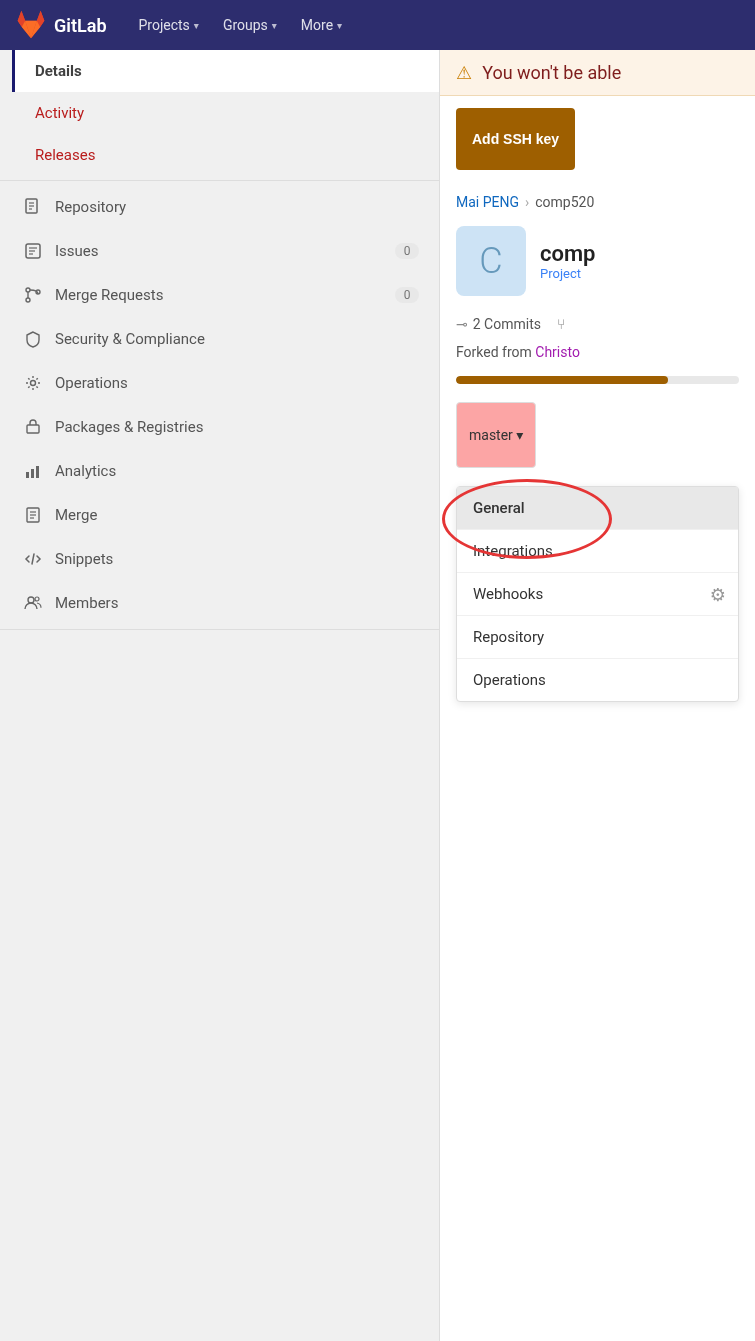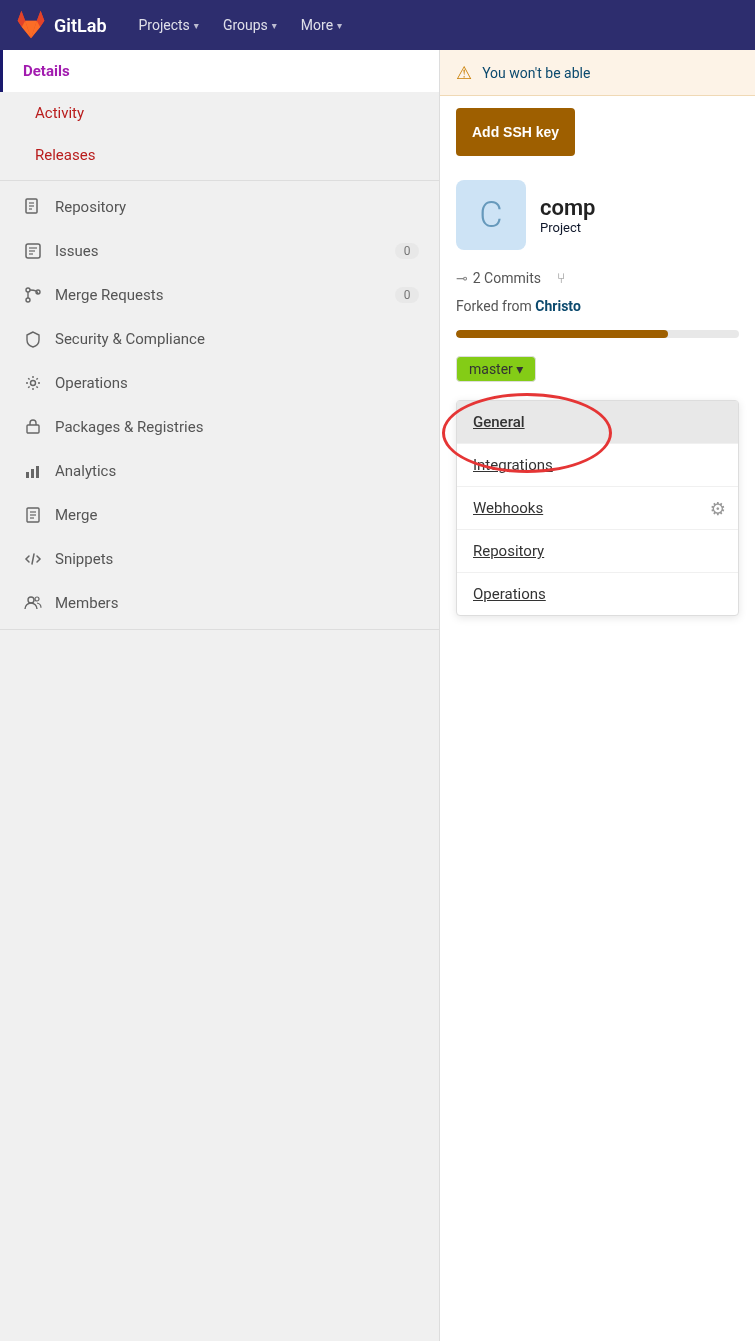--- a/index.html
+++ b/index.html
@@ -79,23 +79,24 @@
       align-items: center;
       padding: 12px 20px;
       font-size: 15px;
       color: #555;
       cursor: pointer;
       border-left: 3px solid transparent;
       gap: 12px;
     }
     .sidebar-item.active {
       background: #fff;
-      color: #a21caf;
+      color: #404040;
       font-weight: 700;
       border-left: 3px solid #1a1a6e;
+      margin-left: 12px;
     }
     .sidebar-item.sub-item {
       padding-left: 32px;
       border-left: 3px solid transparent;
       color: #b91c1c;
       font-size: 15px;
     }
     .sidebar-item-icon {
       width: 20px;
       height: 20px;
@@ -138,32 +139,32 @@
       align-items: center;
       gap: 10px;
       border-bottom: 1px solid #f0d9b5;
     }
     .warning-icon {
       color: #c97d00;
       font-size: 18px;
       flex-shrink: 0;
     }
     .warning-text {
-      font-size: 14px;
-      color: #0c4a6e;
+      font-size: 18px;
+      color: #7f1d1d;
       flex: 1;
     }
 
     
     .add-ssh-btn {
       background: #9e5f00;
       color: #fff;
       border: none;
       border-radius: 4px;
-      padding: 16px 16px;
+      padding: 23px 16px;
       font-size: 14px;
       font-weight: 600;
       cursor: pointer;
       white-space: nowrap;
       margin: 8px 16px;
     }
 
     
     .breadcrumb {
       padding: 12px 16px 4px;
@@ -197,21 +198,21 @@
       flex-shrink: 0;
     }
     .project-info { flex: 1; }
     .project-name {
       font-size: 22px;
       font-weight: 600;
       color: #222;
     }
     .project-subtitle {
       font-size: 13px;
-      color: #0f172a;
+      color: #3b82f6;
       margin-top: 0;
     }
 
     
     .stats-row {
       display: flex;
       align-items: center;
       gap: 16px;
       padding: 8px 16px;
       font-size: 14px;
@@ -223,21 +224,21 @@
       gap: 5px;
     }
     .stat-icon { color: #888; font-size: 14px; }
 
     
     .fork-info {
       padding: 4px 16px 8px;
       font-size: 14px;
       color: #555;
     }
-    .fork-link { color: #0c4a6e; font-weight: bold; }
+    .fork-link { color: #a21caf; }
 
     
     .progress-bar-container {
       margin: 8px 16px;
       height: 8px;
       background: #e8e8e8;
       border-radius: 4px;
       overflow: hidden;
     }
     .progress-bar-fill {
@@ -245,45 +246,44 @@
       background: #9e5f00;
       border-radius: 4px;
       width: 75%;
     }
 
     
     .branch-selector {
       margin: 10px 16px;
       border: 1px solid #ddd;
       border-radius: 4px;
-      padding: 4px 12px;
+      padding: 24px 12px;
       font-size: 14px;
       color: #333;
       display: inline-block;
-      background: #84cc16;
+      background: #fca5a5;
     }
 
     
     .settings-dropdown {
       margin: 8px 16px;
       border: 1px solid #ddd;
       border-radius: 4px;
       background: #fff;
       box-shadow: 0 2px 8px rgba(0,0,0,0.1);
       position: relative;
       overflow: visible;
     }
     .settings-dropdown-item {
       padding: 12px 16px;
       font-size: 15px;
       color: #333;
       cursor: pointer;
       border-bottom: 1px solid #f0f0f0;
       position: relative;
-      text-decoration: underline;
     }
     .settings-dropdown-item:last-child { border-bottom: none; }
     .settings-dropdown-item.highlighted {
       background: #e8e8e8;
       font-weight: 500;
     }
 
     
     .red-circle-overlay {
       position: absolute;
@@ -481,20 +481,25 @@
       <span class="warning-icon">⚠</span>
       <span class="warning-text">You won't be able</span>
     </div>
 
     
     <div style="padding: 4px 0 4px;">
       <button class="add-ssh-btn">Add SSH key</button>
     </div>
 
     
+    <div class="breadcrumb">
+      <span class="breadcrumb-link">Mai PENG</span>
+      <span class="breadcrumb-sep">›</span>
+      <span>comp520</span>
+    </div>
 
     
     <div class="project-header">
       <div class="project-avatar">
         <span>C</span>
       </div>
       <div class="project-info">
         <div class="project-name">comp</div>
         <div class="project-subtitle">Project</div>
       </div>

